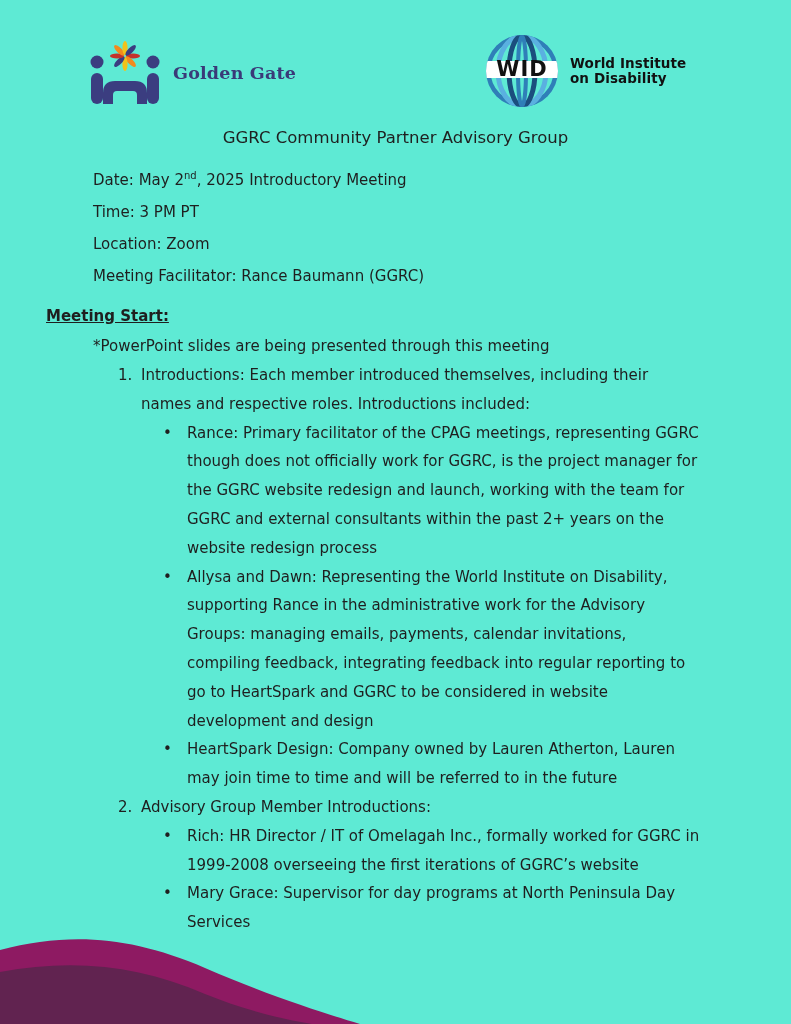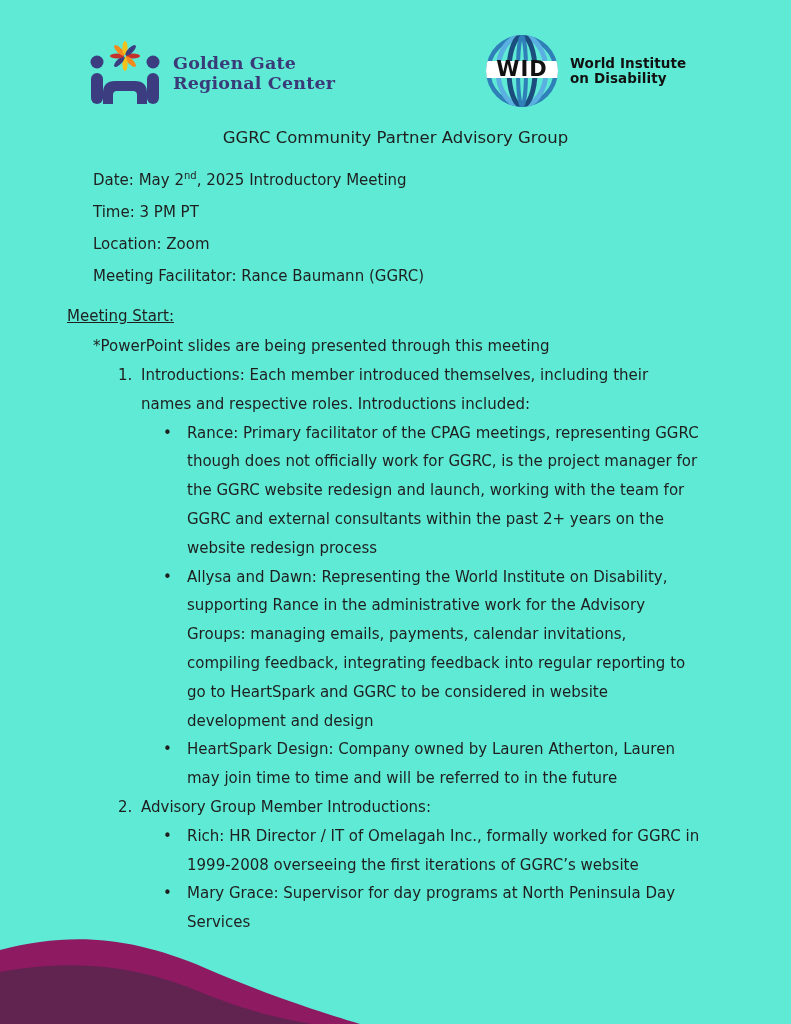--- a/index.html
+++ b/index.html
@@ -13,21 +13,21 @@
   .ggrc-logo { position:absolute; left:88px; top:4px; display:flex; align-items:center; gap:11px; }
   .ggrc-text { font-family:"DejaVu Serif", serif; font-weight:bold; color:#3a3a78;
                font-size:17.5px; line-height:20px; letter-spacing:0.2px; }
   .wid-logo { position:absolute; left:483px; top:-6px; display:flex; align-items:center; gap:9px; }
   .wid-text { font-weight:bold; color:#111; font-size:13.5px; line-height:15.5px; letter-spacing:0.1px; }
   
   .title { margin:14px 0 0 0; text-align:center; font-size:16.5px; font-weight:normal; color:#1f1f1f; }
   .meta { margin:13px 0 0 93px; font-size:15px; }
   .meta .line { line-height:32px; }
   sup.ord { font-size:10px; }
-  .meeting-start { margin:9px 0 0 67px; font-size:15px; line-height:30px; }
+  .meeting-start { margin:9px 0 0 46px; font-size:15px; line-height:30px;font-weight:bold; }
   .meeting-start span { text-decoration:underline; }
   .note { margin:0 0 0 93px; font-size:15px; line-height:30px; }
   
   .agenda { margin:0 0 0 93px; width:618px; font-size:15px; line-height:28.8px; }
   .li-head { display:flex; }
   .li-num { flex:none; width:23px; margin-left:25px; }
   .li-body { width:545px; }
   .bullet { display:flex; }
   .bullet .dot { flex:none; width:24px; margin-left:70px; }
   .bullet .btext { width:515px; }
@@ -75,21 +75,20 @@
           <g transform="rotate(270)">
               <ellipse cx="8" cy="0" rx="7" ry="2.6" fill="#f2c21a"></ellipse>
             </g>
           <g transform="rotate(315)">
               <ellipse cx="8" cy="0" rx="7" ry="2.6" fill="#3b3d80"></ellipse>
             </g>
         </g>
       </svg>
       <div class="ggrc-text">
         <div>Golden Gate</div>
-        <div>Regional Center</div>
       </div>
     </div>
 
     <div class="wid-logo">
       <svg width="78" height="82" viewBox="0 0 78 82">
         <defs>
             <clipPath id="gclip">
               <circle cx="39" cy="41" r="36"></circle>
             </clipPath>
           </defs>

